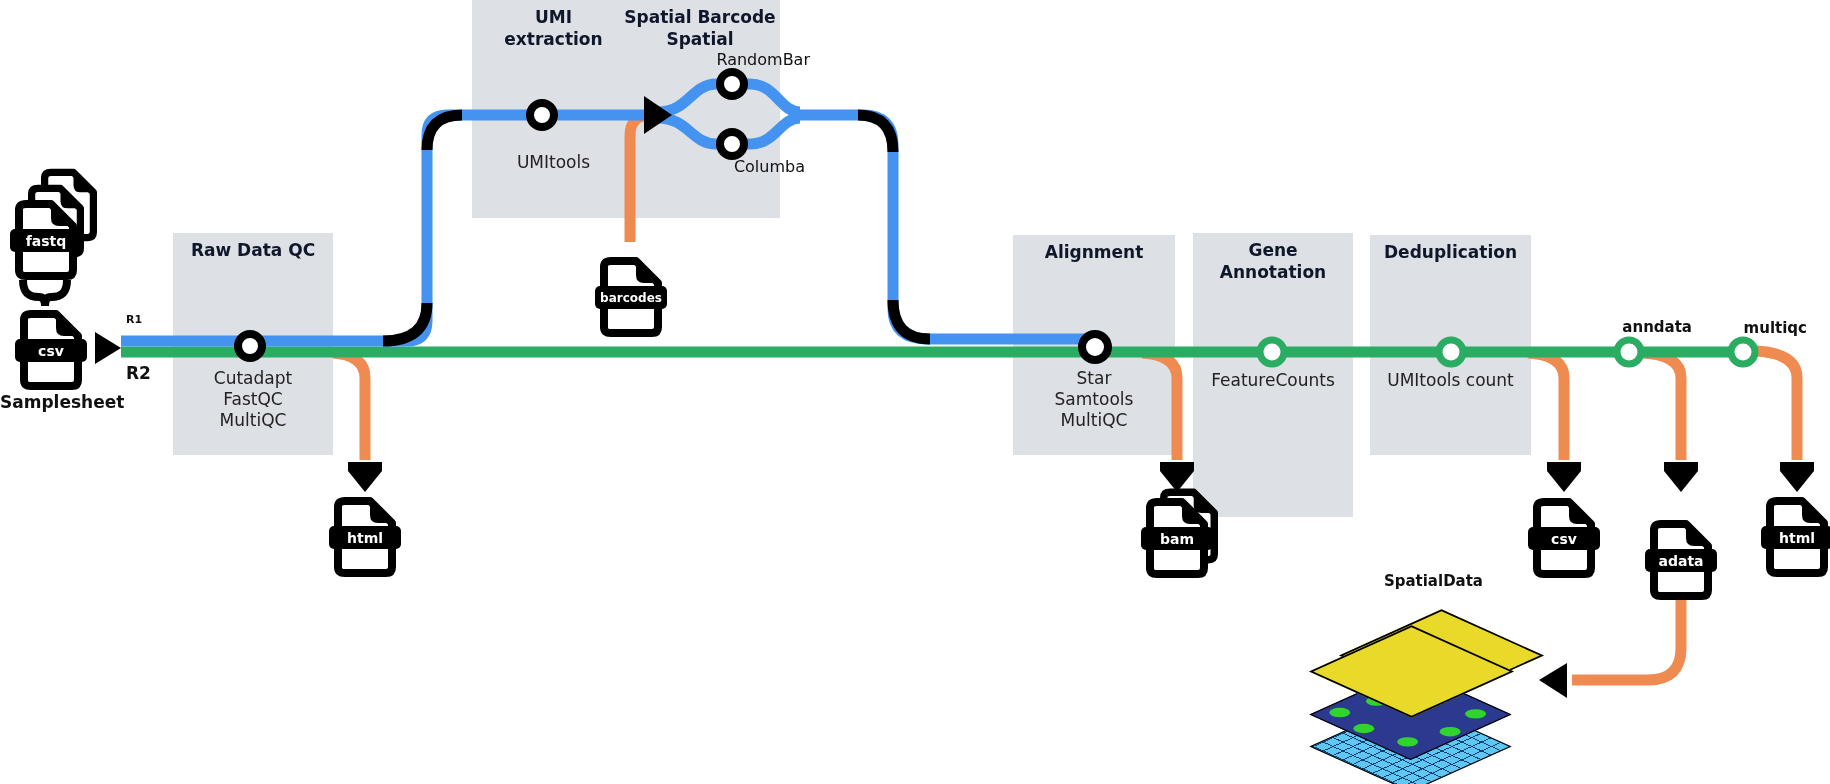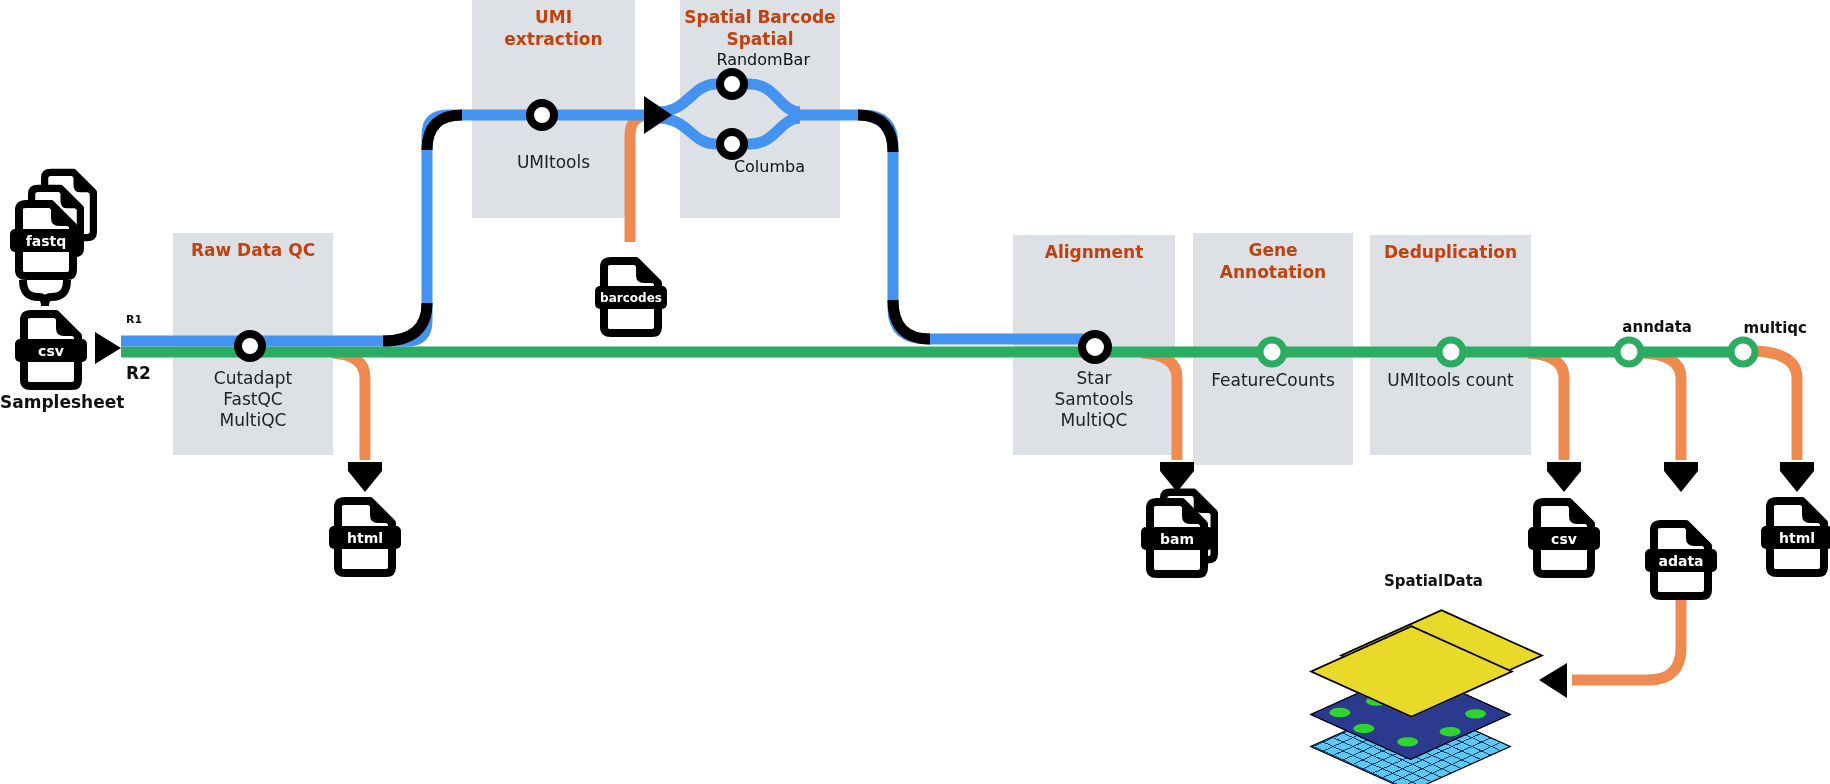--- a/index.html
+++ b/index.html
@@ -3,21 +3,21 @@
 <meta charset="utf-8">
 <style>
   html,body { margin:0; padding:0; background:#ffffff; }
   .canvas {
     position:relative; width:1830px; height:784px; background:#ffffff;
     font-family:"DejaVu Sans", sans-serif; overflow:hidden; color:#111;
   }
   
   .box { position:absolute; background:#dde0e4; z-index:1; }
   .btitle { position:absolute; top:6px; left:0; width:100%; text-align:center;
-            font-weight:bold; font-size:17px; line-height:22px; color:#c2410c; }
+            font-weight:bold; font-size:17px; line-height:22px; color:#0f172a; }
   .tools { position:absolute; left:0; width:100%; text-align:center;
            font-size:17px; line-height:21px; color:#222; }
   
   .lbl { position:absolute; z-index:9; }
   .bold { font-weight:bold; }
   .ctr { text-align:right; }
   
   .rail { position:absolute; left:0; top:0; z-index:5; }
   
   .file { position:absolute; width:62px; height:80px; z-index:8; }
@@ -58,39 +58,39 @@
   <div class="box" style="left:472px;top:0;width:163px;height:218px">
     <div class="btitle">
       <div>UMI</div>
       <div>extraction</div>
     </div>
     <div class="tools" style="top:152px">
       <div>UMItools</div>
     </div>
   </div>
 
-  <div class="box" style="left:680px;top:0;width:160px;height:218px">
+  <div class="box" style="left:620px;top:0;width:160px;height:218px">
     <div class="btitle">
       <div>Spatial Barcode</div>
       <div>Spatial</div>
     </div>
   </div>
 
   <div class="box" style="left:1013px;top:235px;width:162px;height:220px">
     <div class="btitle">
       <div>Alignment</div>
     </div>
     <div class="tools" style="top:133px">
       <div>Star</div>
       <div>Samtools</div>
       <div>MultiQC</div>
     </div>
   </div>
 
-  <div class="box" style="left:1193px;top:233px;width:160px;height:232px">
+  <div class="box" style="left:1193px;top:233px;width:160px;height:284px">
     <div class="btitle">
       <div>Gene Annotation</div>
     </div>
     <div class="tools" style="top:137px">
       <div>FeatureCounts</div>
     </div>
   </div>
 
   <div class="box" style="left:1370px;top:235px;width:161px;height:220px">
     <div class="btitle">

